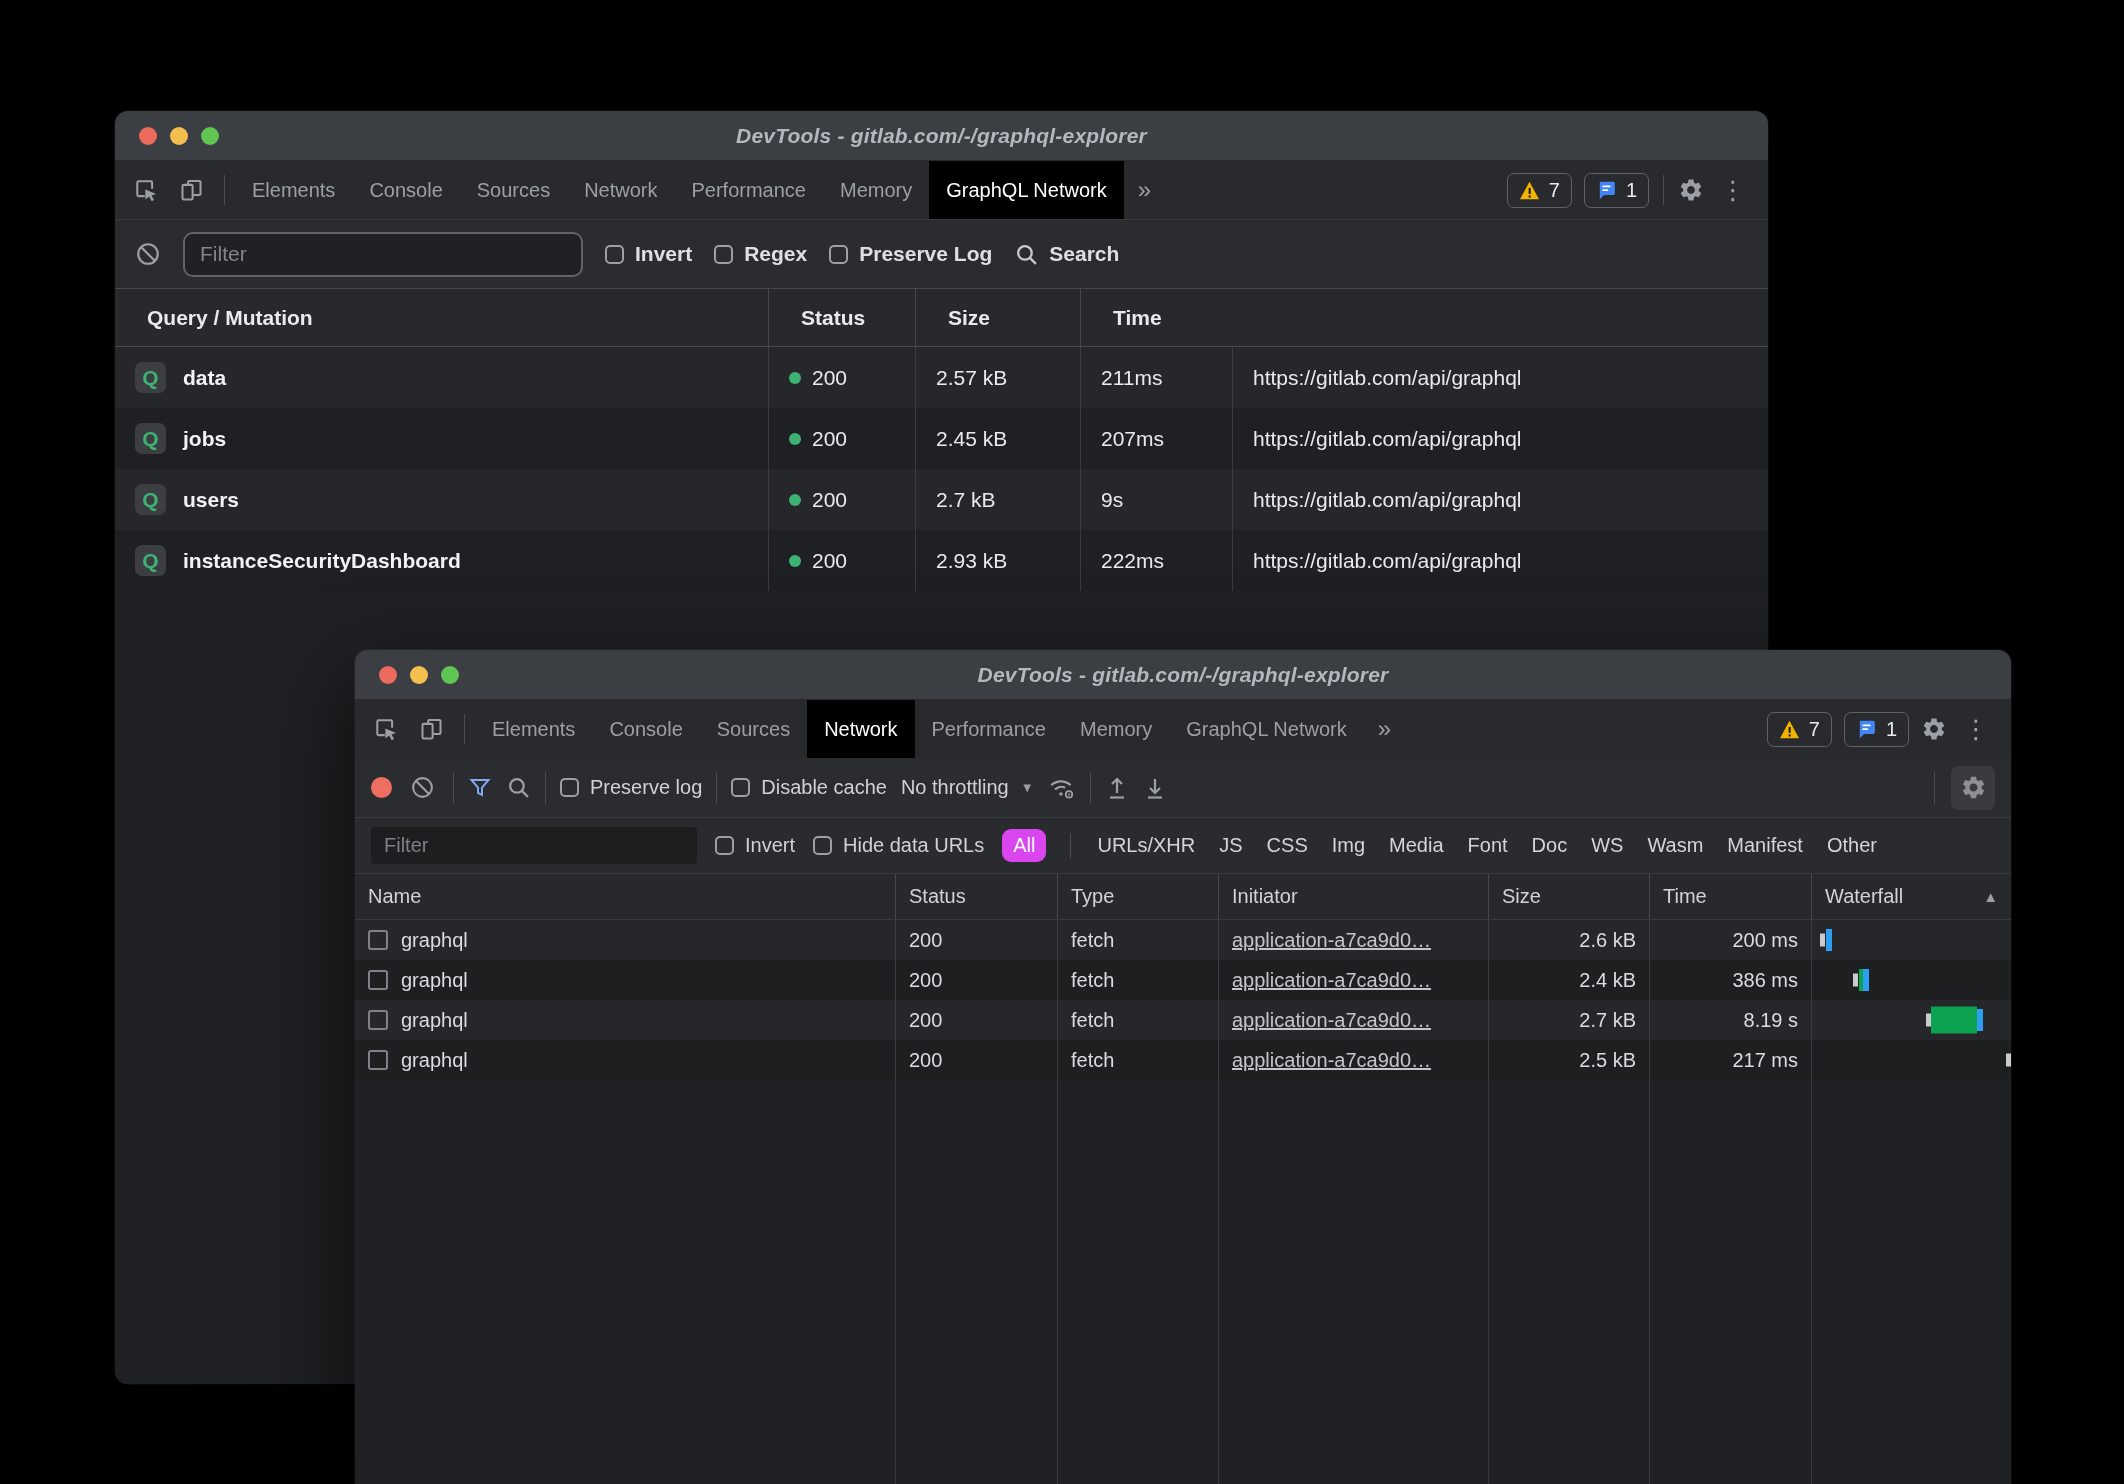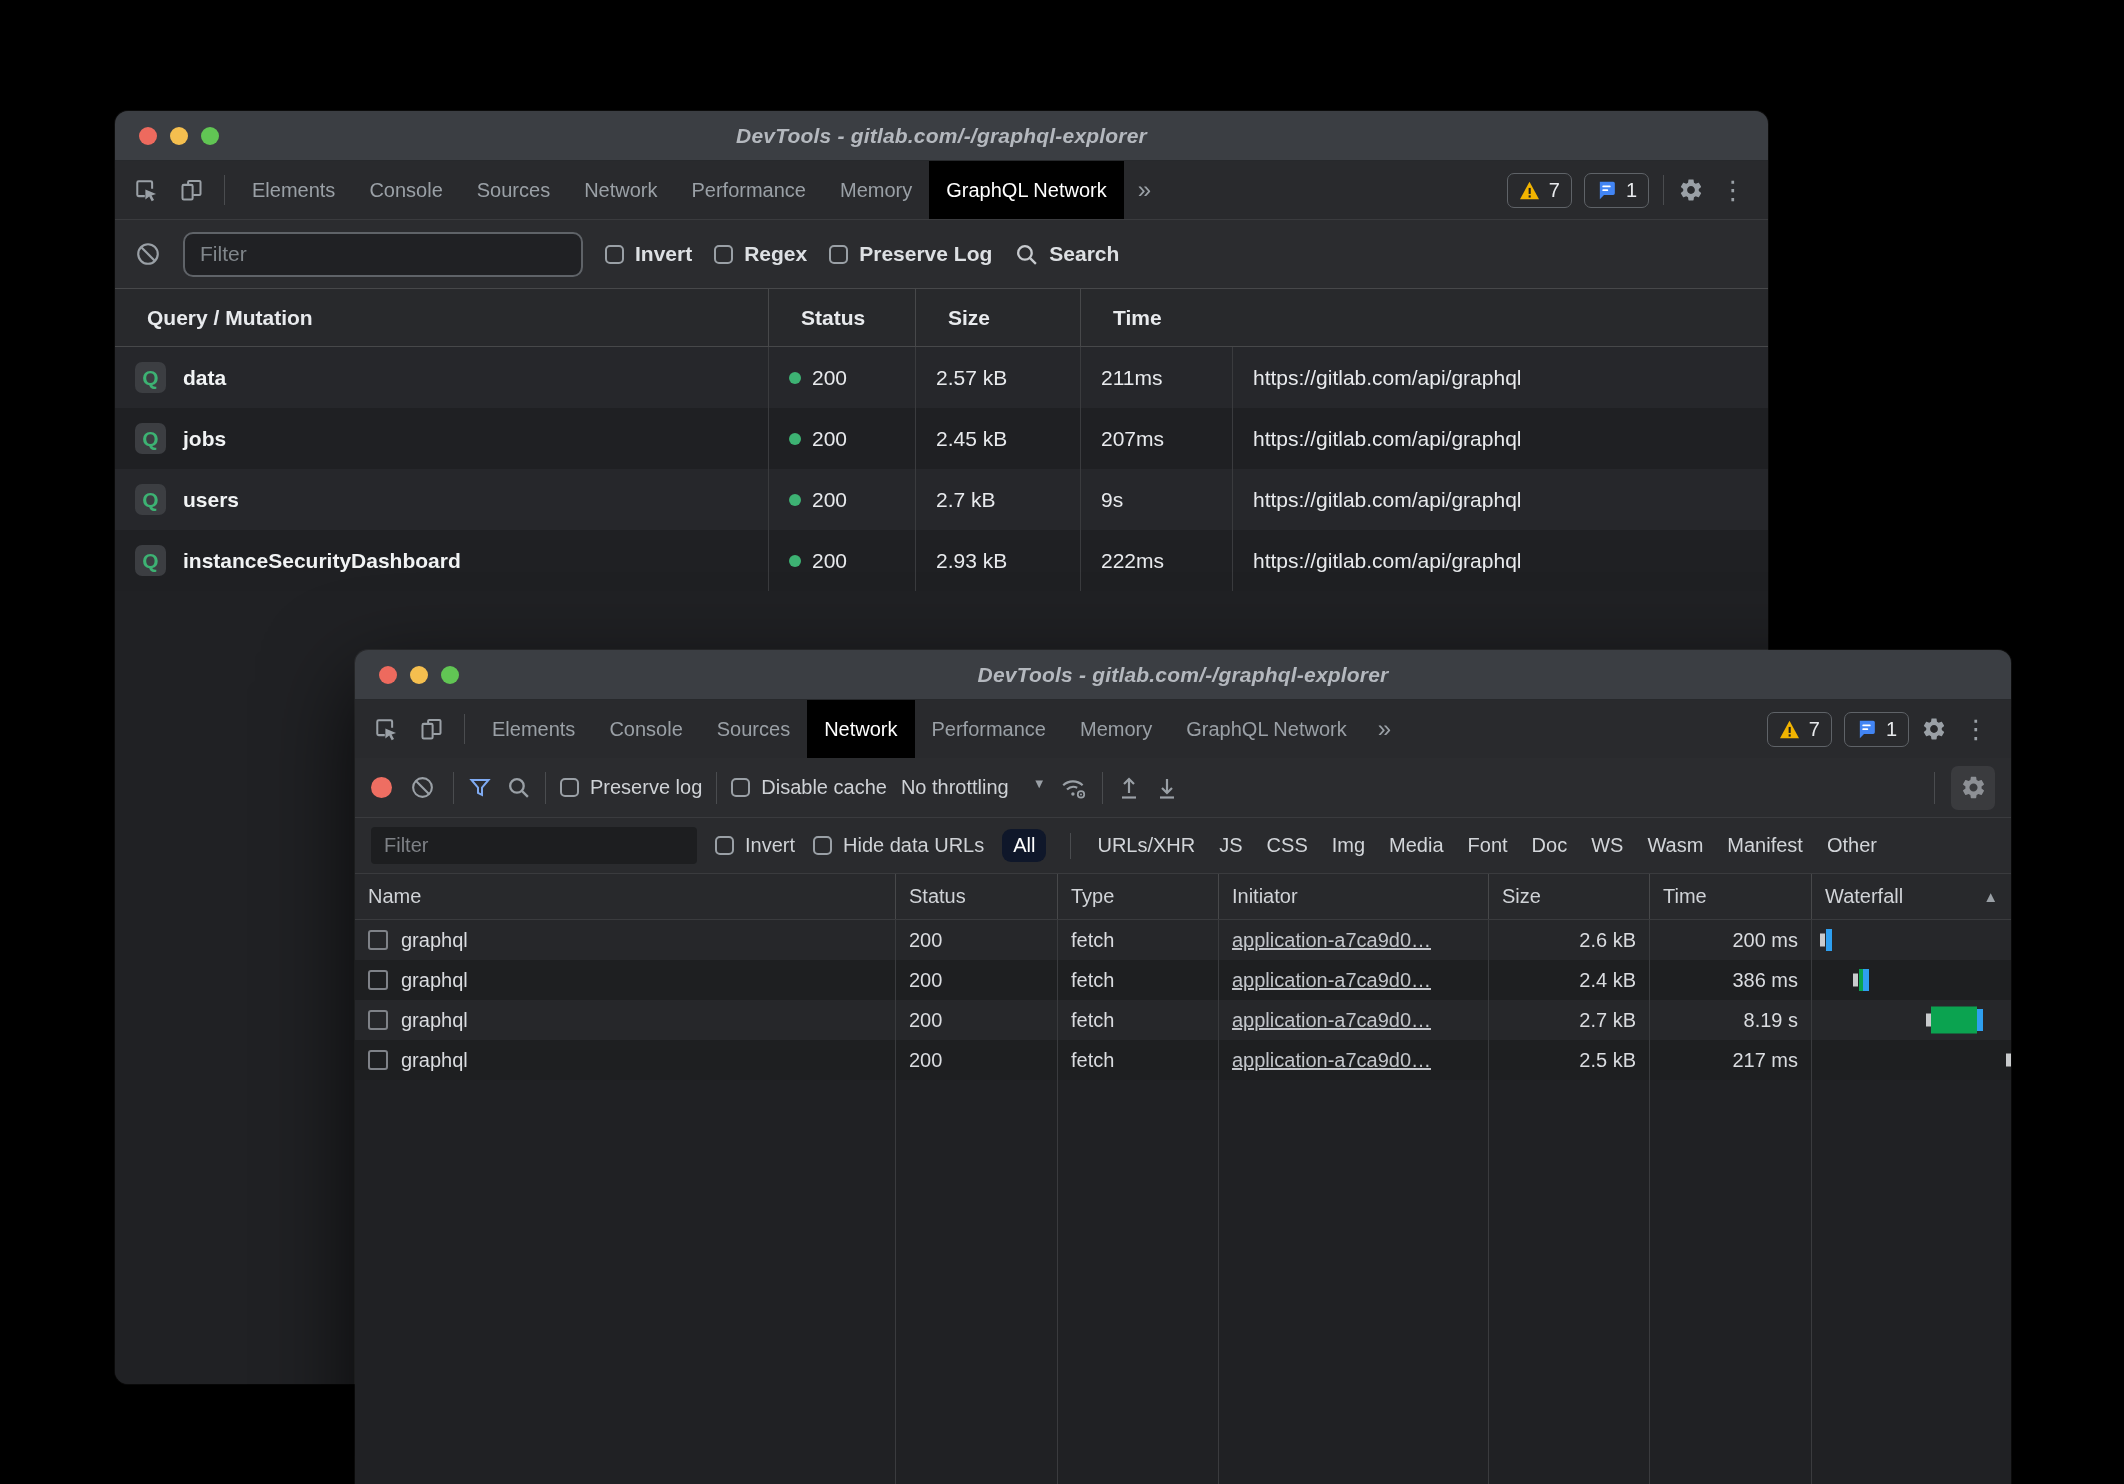--- a/index.html
+++ b/index.html
@@ -62,35 +62,35 @@
     margin-right:17px; flex:0 0 auto; }
   .qname { font-weight:700; color:#f1f3f4; }
   .dot { width:12px; height:12px; border-radius:50%; background:#3db273; margin-right:11px; flex:0 0 auto; }
   .gql-fill { flex:1 1 auto; background:#202124; }
 
   
   .net-toolbar { flex:0 0 60px; background:#2b2c2f; display:flex; align-items:center;
     gap:14px; padding:0 16px; border-bottom:1px solid #3a3b3e; }
   .net-toolbar .cb-group, .throttle { color:#cfd2d6; font-size:20px; }
   .rec-dot { width:21px; height:21px; border-radius:50%; background:#ee6e62; }
-  .throttle { display:flex; align-items:flex-start; gap:24px; }
+  .throttle { display:flex; align-items:center; gap:12px; }
   .throttle .caret { font-size:13px; color:#9aa0a6; }
   .gear-btn { margin-left:auto; display:flex; align-items:center; }
   .gear-btn .btn-bg { background:#3a3b3e; border-radius:7px; width:44px; height:44px;
     display:flex; align-items:center; justify-content:center; color:#8d9095; }
 
   .net-filter-row { flex:0 0 55px; background:#2a2b2e; display:flex; align-items:center;
     gap:18px; padding:0 16px; }
   #net-filter-input { width:326px; height:37px; background:#1d1e20; border:none; border-radius:4px;
     color:#e8eaed; font-size:20px; padding:0 13px; outline:none;
     font-family:"Liberation Sans","DejaVu Sans",sans-serif; }
   #net-filter-input::placeholder { color:#7e8186; }
   .net-filter-row .cb-group { color:#cfd2d6; font-size:20px; }
   .typepill { color:#d2d5d9; font-size:20px; white-space:nowrap; padding:5px 2px; }
-  .typepill.all { background:#0f172a; color:#fff; border-radius:9px; padding:5px 11px; }
+  .typepill.all { background:#d946ef; color:#fff; border-radius:9px; padding:5px 11px; }
   .type-div { width:1px; height:26px; background:#4a4c4f; margin:0 4px; }
   #net-type-filters { display:flex; align-items:center; gap:20px; }
 
   .net-options-row { flex:0 0 53px; background:#2a2b2e; display:flex; align-items:center;
     gap:30px; padding:0 18px; }
   .net-options-row .cb-group { color:#cfd2d6; font-size:20px; }
 
   .net-grid { display:grid; grid-template-columns:540px 162px 161px 270px 161px 162px 200px; }
   .net-header { flex:0 0 47px; background:#28292c; border-top:1px solid #3a3b3e;
     border-bottom:1px solid #3a3b3e; color:#d0d3d7; font-size:20px; }

